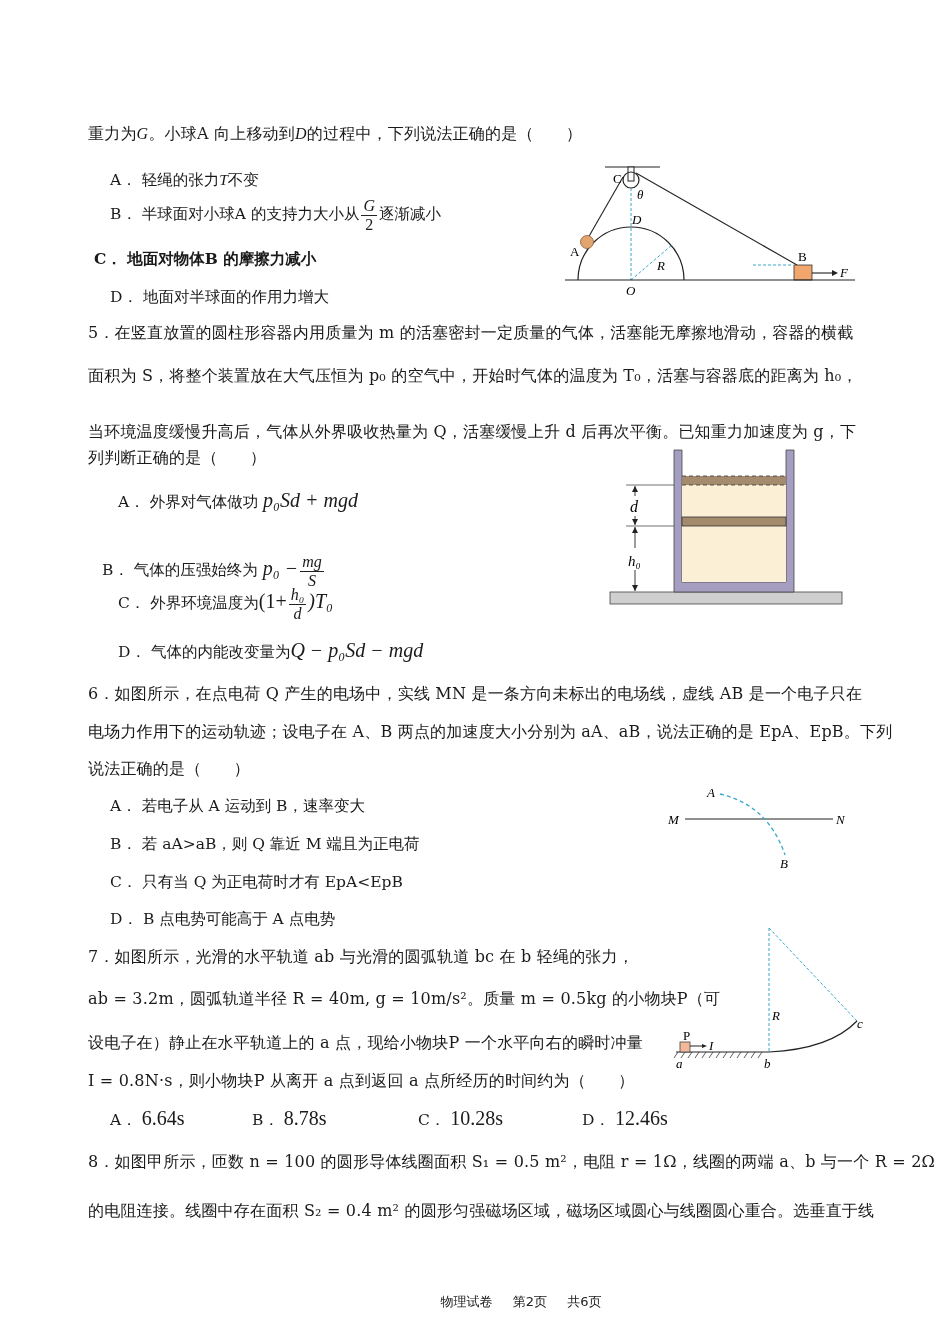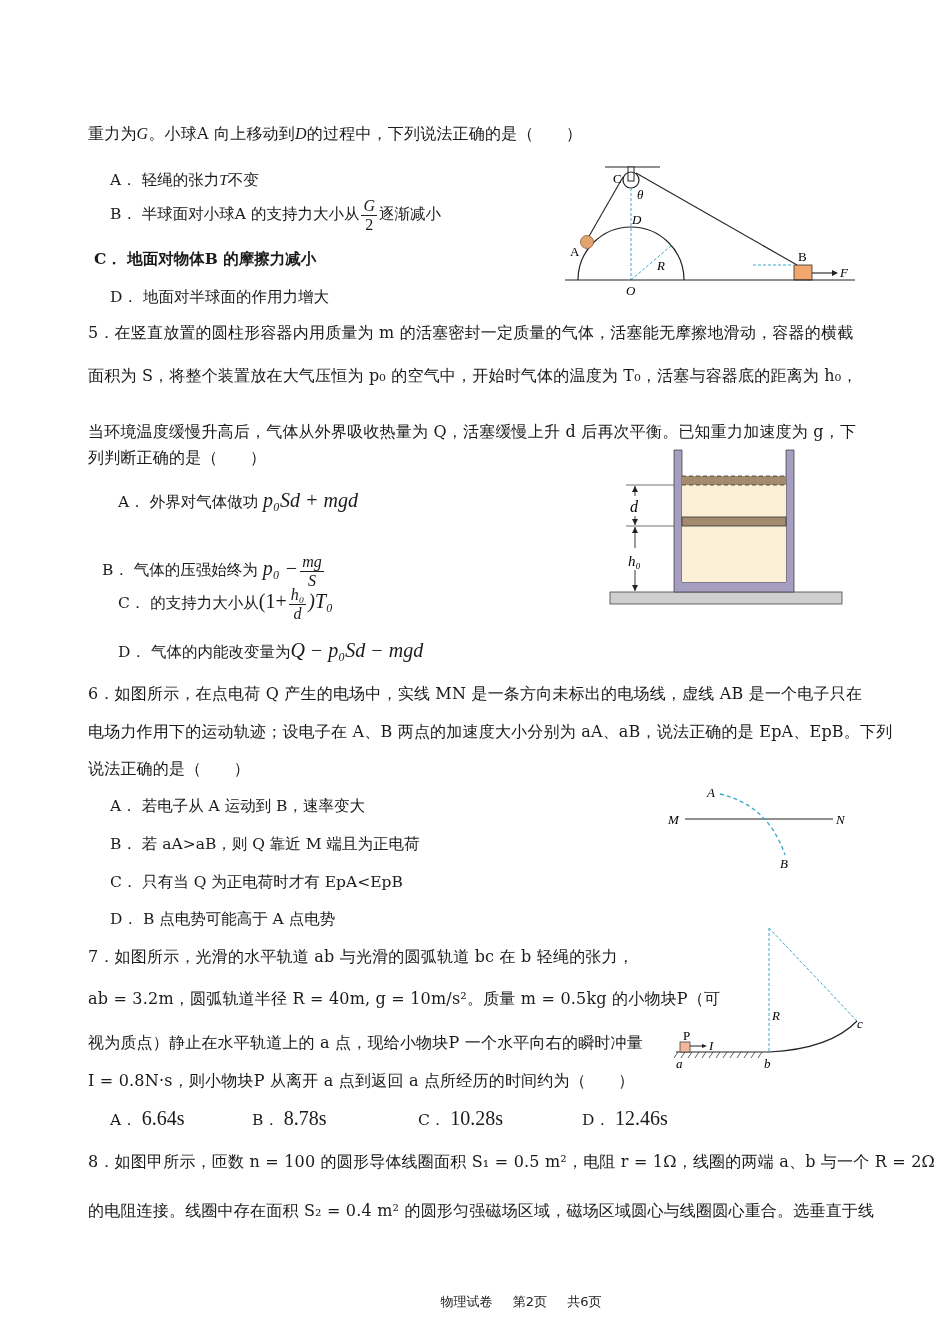--- a/index.html
+++ b/index.html
@@ -84,21 +84,21 @@
 </div>
 
 <div class="opt" style="left:102px; top:530px; line-height:40px;margin-top:18px;">
   <span>B．</span>
   <span>气体的压强始终为</span>
   <span class="math it">p₀ −</span><span class="frac"><span class="num it">mg</span><span class="den it">S</span></span>
 </div>
 
 <div class="opt" style="left:118px; top:581px; line-height:40px;">
   <span>C．</span>
-  <span>的支持力大小从</span><span class="math">(1+</span><span class="frac"><span class="num it">h₀</span><span class="den it">d</span></span><span class="math it">)T₀</span>
+  <span>外界环境温度为</span><span class="math">(1+</span><span class="frac"><span class="num it">h₀</span><span class="den it">d</span></span><span class="math it">)T₀</span>
 </div>
 
 <div class="opt" style="left:118px; top:640px;">
   <span>D．</span>
   <span>气体的内能改变量为</span><span class="math it">Q − p₀Sd − mgd</span>
 </div>
 
 <svg style="left:600px; top:440px;" width="260" height="180" viewBox="0 0 260 180">
   <rect x="10" y="152" width="232" height="12" fill="#cfcfcf" stroke="#444" stroke-width="0.8"></rect>
   <path d="M 74 10 L 82 10 L 82 142 L 186 142 L 186 10 L 194 10 L 194 152 L 74 152 Z" fill="#a59ec0" stroke="#444" stroke-width="0.8"></path>
@@ -150,21 +150,21 @@
   <text x="57" y="22" font-size="13" font-style="italic">A</text>
   <text x="18" y="49" font-size="13" font-style="italic">M</text>
   <text x="186" y="49" font-size="13" font-style="italic">N</text>
   <text x="130" y="93" font-size="13" font-style="italic">B</text>
 </svg>
 
 <div class="line" style="left:88px; top:947px;">
   <span>7．</span><span>如图所示，光滑的水平轨道 ab 与光滑的圆弧轨道 bc 在 b 轻绳的张力，</span>
 </div>
 <div class="line" style="left:88px; top:989px;">ab = 3.2m，圆弧轨道半径 R = 40m, g = 10m/s²。质量 m = 0.5kg 的小物块P（可</div>
-<div class="line" style="left:88px; top:1033px;">视为质点）静止在水平轨道上的 a 点，现给小物块P 一个水平向右的瞬时冲量</div>
+<div class="line" style="left:88px; top:1033px;">设电子在）静止在水平轨道上的 a 点，现给小物块P 一个水平向右的瞬时冲量</div>
 <div class="line" style="left:88px; top:1071px;text-align:center;">I = 0.8N·s，则小物块P 从离开 a 点到返回 a 点所经历的时间约为（　　）</div>
 
 <div class="opt" style="left:110px; top:1108px;">
   <span>A．</span>
   <span class="math">6.64s</span>
 </div>
 <div class="opt" style="left:252px; top:1108px;">
   <span>B．</span>
   <span class="math">8.78s</span>
 </div>

